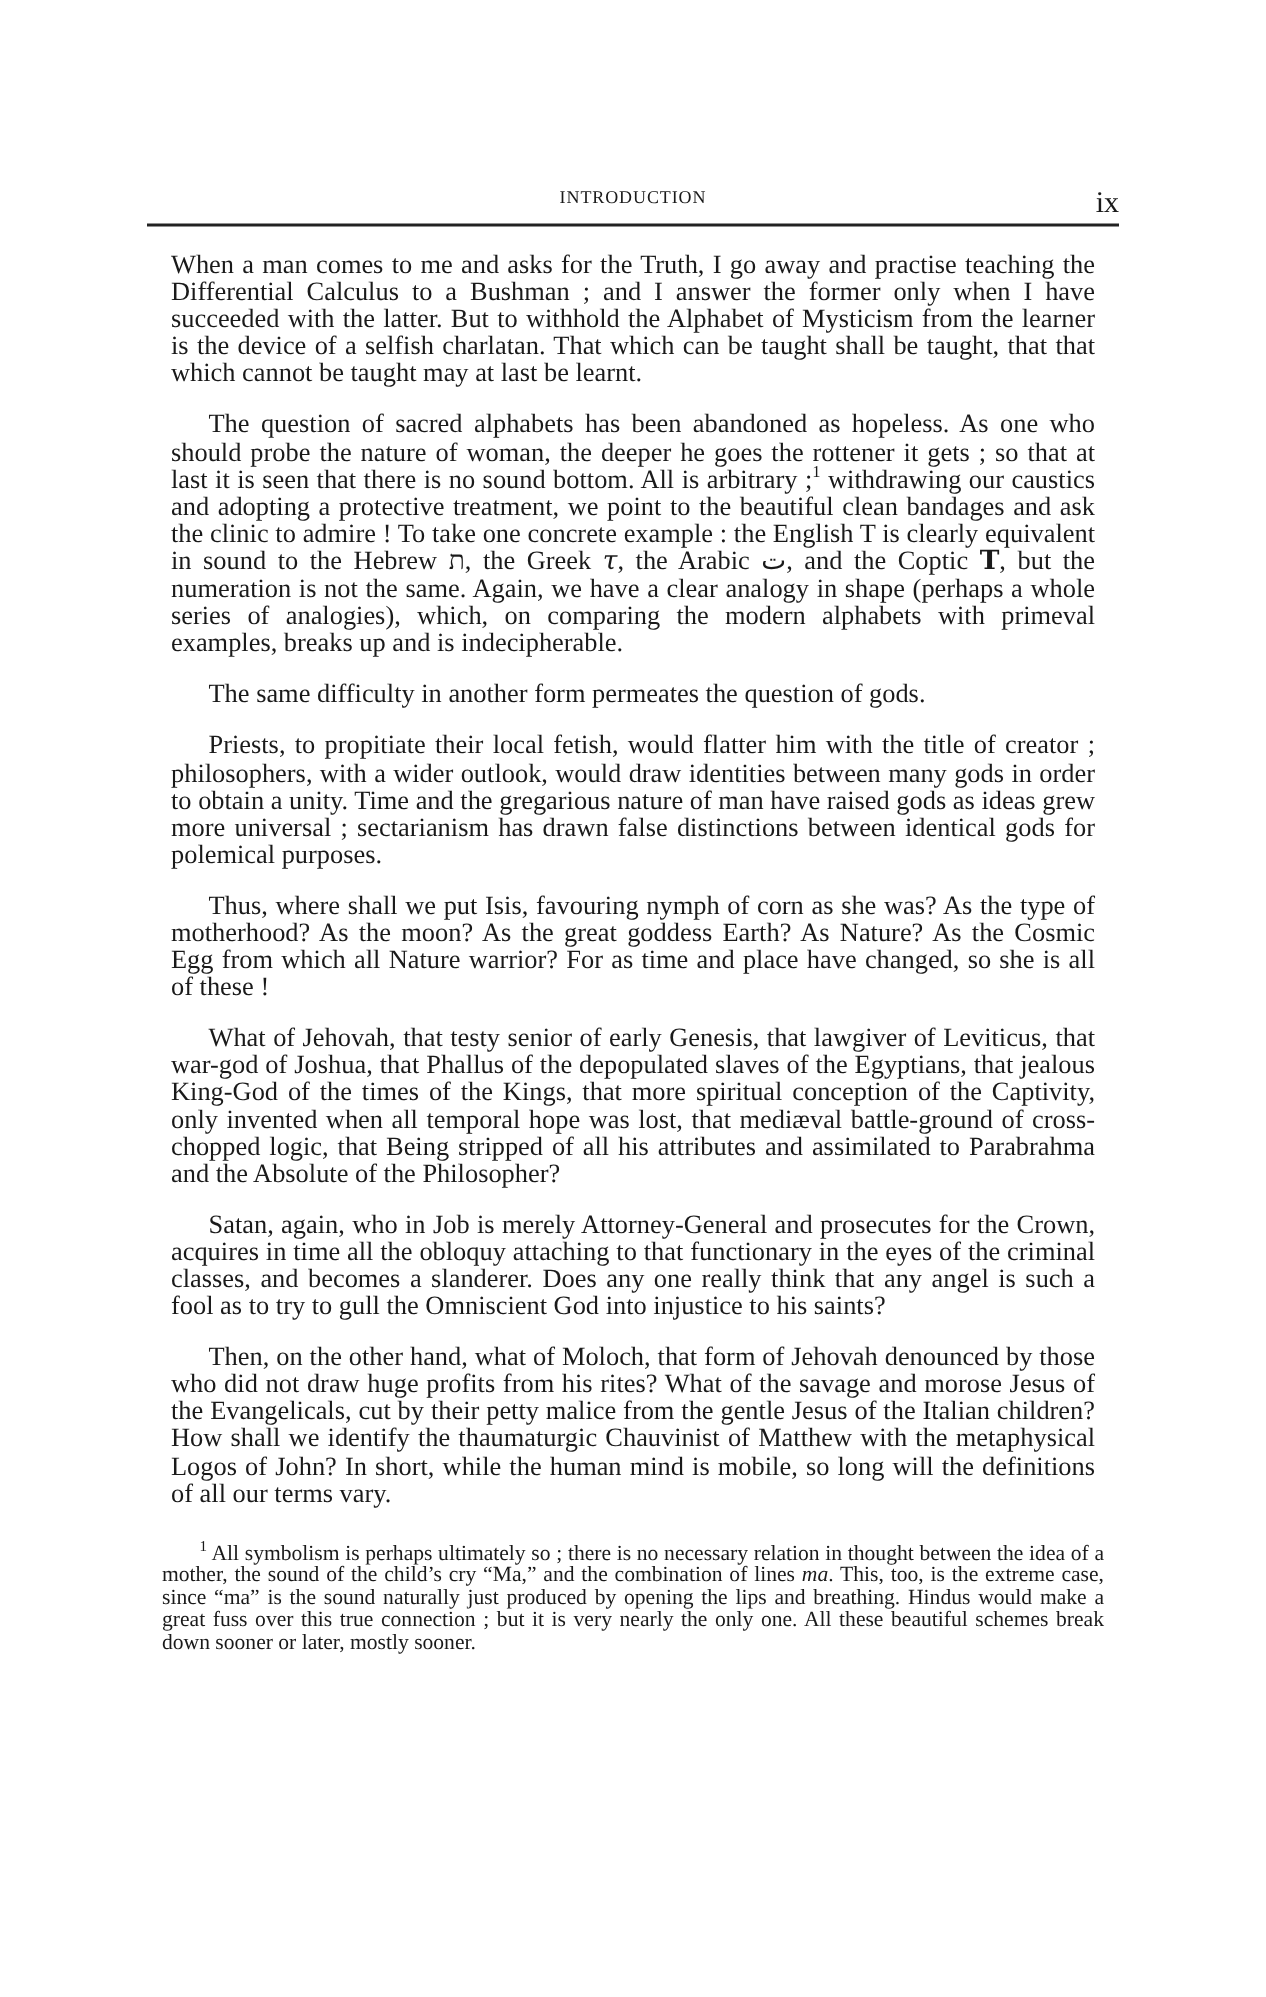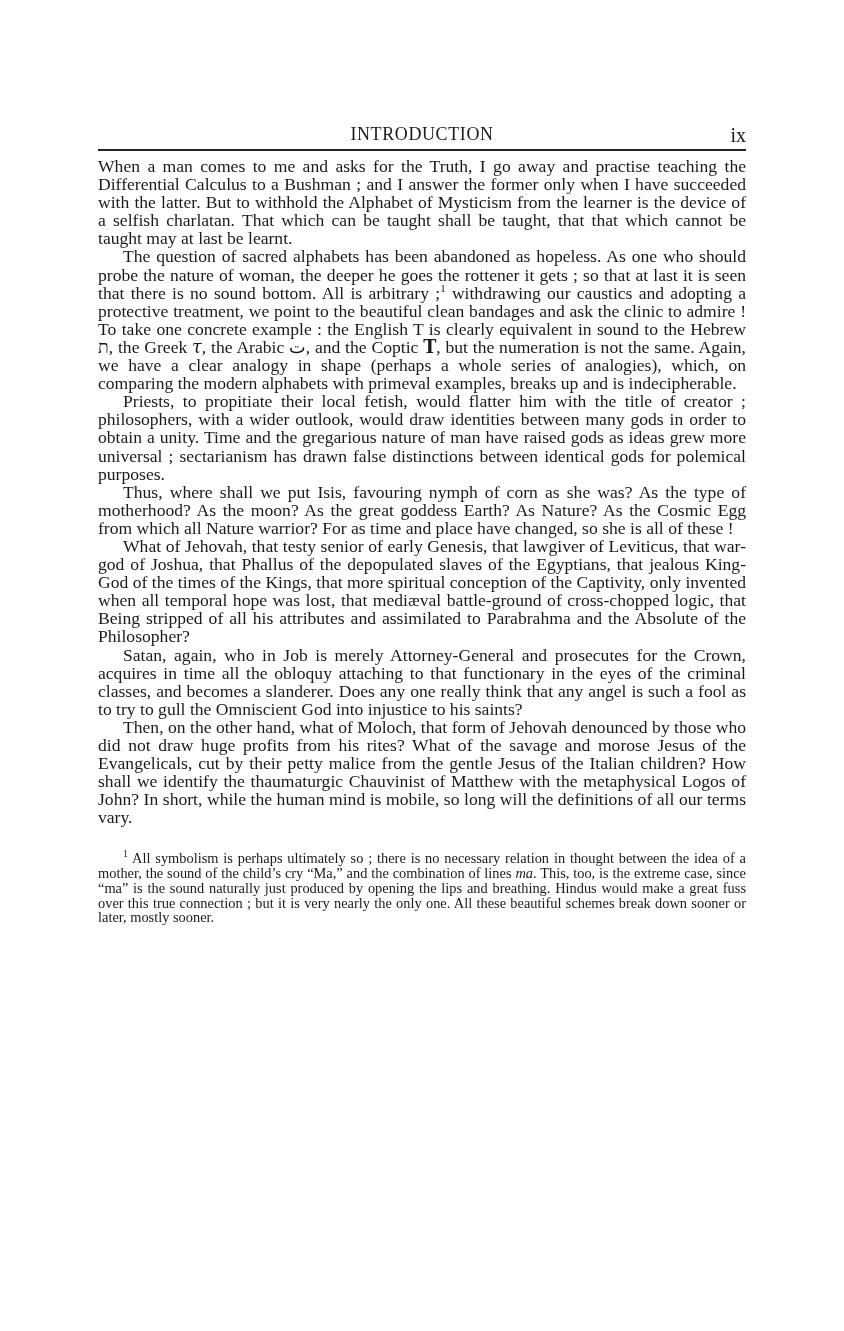--- a/index.html
+++ b/index.html
@@ -1,48 +1,49 @@
 <!DOCTYPE html>
 <html><head>
 <meta charset="utf-8">
 <style>
   html, body { margin: 0; padding: 0; background: #ffffff; }
   body { width: 844px; height: 1331px; position: relative; overflow: hidden; }
   .page { position: absolute; left: 98px; top: 120px; width: 648px; color: #1a1a1a;
     font-family: "Liberation Serif", "DejaVu Serif", serif; }
   .running-head { position: relative; height: 26px; }
   .running-title { position: absolute; left: 0; right: 0; top: 4px; text-align: center;
-    font-size: 18px; letter-spacing: 0.6px; }
+    font-size: 12px; letter-spacing: 0.6px; }
   .page-num { position: absolute; right: 0; top: 4px; font-size: 20px; }
   .rule { height: 0; border-top: 2px solid #222; margin-top: 3px; }
   .body { margin-top: 6px; font-size: 17.6px; line-height: 18.1px; text-align: justify; }
-  .body p { margin: 0; text-indent: 25px; }
+  .body p { margin: 16px; text-indent: 25px; }
   .body p.noindent { text-indent: 0; }
   .body p.section { margin-top: 19px; }
   .hebrew, .greek, .arabic, .coptic { font-family: "DejaVu Serif", serif; }
   .coptic { font-weight: bold; }
   .sup { font-size: 11px; vertical-align: super; line-height: 0; }
   .footnotes { margin-top: 25px; font-size: 14.4px; line-height: 14.7px; text-align: justify; }
-  .footnotes p { margin: 0; text-indent: 25px; }
+  .footnotes p { margin: 10px; text-indent: 25px; }
   .fn-mark { font-size: 10px; vertical-align: super; line-height: 0; }
   em { font-style: italic; }
 </style>
 </head>
 <body>
 
 <div class="page">
   <div class="running-head">
     <span class="running-title">INTRODUCTION</span>
     <span class="page-num">ix</span>
   </div>
   <div class="rule"></div>
 
   <div class="body">
     <p class="noindent">When a man comes to me and asks for the Truth, I go away and practise teaching the Differential Calculus to a Bushman ; and I answer the former only when I have succeeded with the latter.  But to withhold the Alphabet of Mysticism from the learner is the device of a selfish charlatan.  That which can be taught shall be taught, that that which cannot be taught may at last be learnt.</p>
     <p><span>The question of sacred alphabets has been abandoned as hopeless.  As one who should probe the nature of woman, the deeper he goes the rottener it gets ; so that at last it is seen that there is no sound bottom.  All is arbitrary ;</span><span class="sup">1</span><span> withdrawing our caustics and adopting a protective treatment, we point to the beautiful clean bandages and ask the clinic to admire !  To take one concrete example : the English T is clearly equivalent in sound to the Hebrew </span><span class="hebrew">ת</span><span>, the Greek </span><em class="greek">τ</em><span>, the Arabic </span><span class="arabic">ت</span><span>, and the Coptic </span><span class="coptic">Τ</span><span>, but the numeration is not the same.  Again, we have a clear analogy in shape (perhaps a whole series of analogies), which, on comparing the modern alphabets with primeval examples, breaks up and is indecipherable.</span></p>
+    <p>The same difficulty in another form permeates the question of gods.</p>
     <p>Priests, to propitiate their local fetish, would flatter him with the title of creator ; philosophers, with a wider outlook, would draw identities between many gods in order to obtain a unity.  Time and the gregarious nature of man have raised gods as ideas grew more universal ; sectarianism has drawn false distinctions between identical gods for polemical purposes.</p>
     <p>Thus, where shall we put Isis, favouring nymph of corn as she was?  As the type of motherhood?  As the moon?  As the great goddess Earth?  As Nature? As the Cosmic Egg from which all Nature warrior?  For as time and place have changed, so she is all of these !</p>
     <p>What of Jehovah, that testy senior of early Genesis, that lawgiver of Leviticus, that war-god of Joshua, that Phallus of the depopulated slaves of the Egyptians, that jealous King-God of the times of the Kings, that more spiritual conception of the Captivity, only invented when all temporal hope was lost, that mediæval battle-ground of cross-chopped logic, that Being stripped of all his attributes and assimilated to Parabrahma and the Absolute of the Philosopher?</p>
     <p>Satan, again, who in Job is merely Attorney-General and prosecutes for the Crown, acquires in time all the obloquy attaching to that functionary in the eyes of the criminal classes, and becomes a slanderer.  Does any one really think that any angel is such a fool as to try to gull the Omniscient God into injustice to his saints?</p>
     <p>Then, on the other hand, what of Moloch, that form of Jehovah denounced by those who did not draw huge profits from his rites?  What of the savage and morose Jesus of the Evangelicals, cut by their petty malice from the gentle Jesus of the Italian children?  How shall we identify the thaumaturgic Chauvinist of Matthew with the metaphysical Logos of John?  In short, while the human mind is mobile, so long will the definitions of all our terms vary.</p>
   </div>
 
   <div class="footnotes">
     <p><span class="fn-mark">1</span><span> All symbolism is perhaps ultimately so ; there is no necessary relation in thought between the idea of a mother, the sound of the child’s cry “Ma,” and the combination of lines </span><em>ma</em><span>.  This, too, is the extreme case, since “ma” is the sound naturally just produced by opening the lips and breathing.  Hindus would make a great fuss over this true connection ; but it is very nearly the only one.  All these beautiful schemes break down sooner or later, mostly sooner.</span></p>
   </div>

